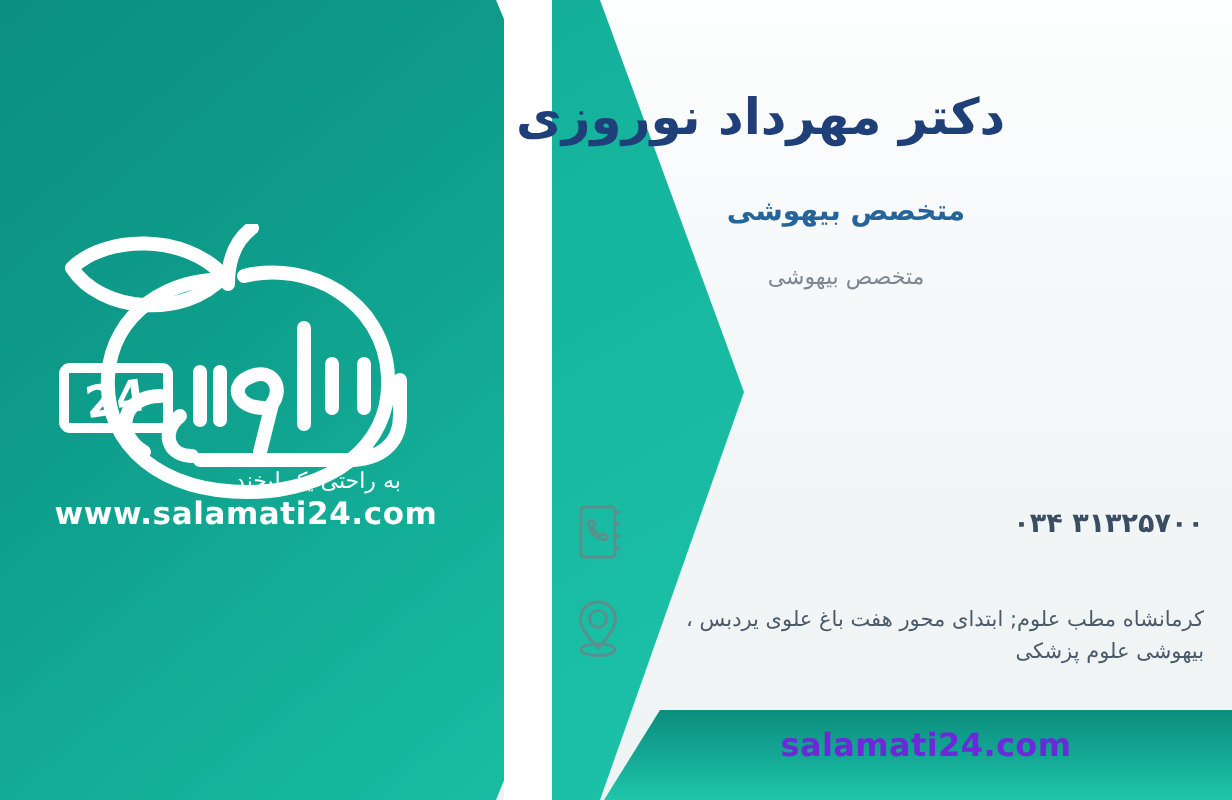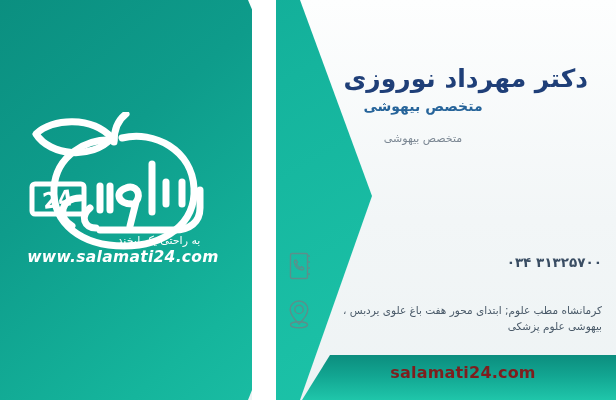--- a/index.html
+++ b/index.html
@@ -61,35 +61,33 @@
     position: absolute;
     left: 0; top: 136px;
     width: 218px;
     text-align: center;
     color: #ffffff;
     font-size: 15.5px;
     font-weight: 700;
     letter-spacing: .3px;
     font-family: "DejaVu Sans", "Liberation Sans", sans-serif;
     direction: ltr;
-    font-style: italic;
   }
 
   
   .doc-name {
     position: absolute;
     right: 28px; top: 44px;
     width: 330px;
-    text-align: right;
+    text-align: left;
     color: #1f3f78;
     font-size: 25px;
     font-weight: 700;
     letter-spacing: .2px;
     white-space: nowrap;
-    margin-top: 20px;
   }
   .doc-spec-main {
     position: absolute;
     right: 28px; top: 98px;
     width: 330px;
     text-align: center;
     color: #26649a;
     font-size: 14px;
     font-weight: 700;
   }
@@ -151,21 +149,21 @@
     background: linear-gradient(180deg,#0c8d7e 0%, #12a591 45%, #1fc6aa 100%);
     clip-path: polygon(330px 0, 616px 0, 616px 45px, 302px 45px);
   }
   .footer-text {
     position: absolute;
     left: 310px; bottom: 0;
     width: 306px; height: 45px;
     display: flex;
     align-items: center;
     justify-content: center;
-    color: #7f1d1d;
+    color: #6d28d9;
     font-size: 16px;
     font-weight: 700;
     letter-spacing: .2px;
     direction: ltr;
     padding-bottom: 10px;
     box-sizing: border-box;
   }
 </style>
 </head>
 <body>

